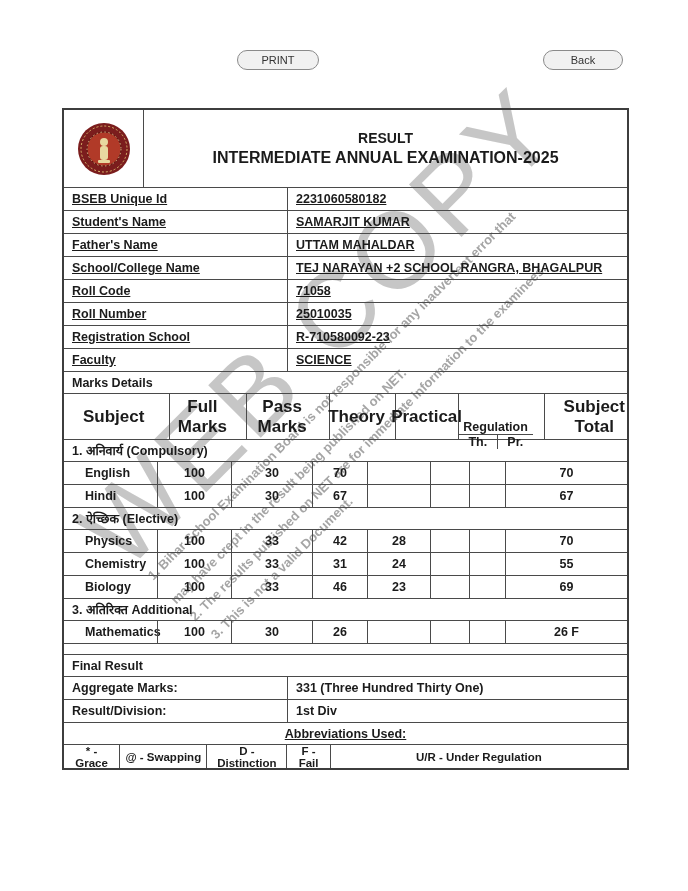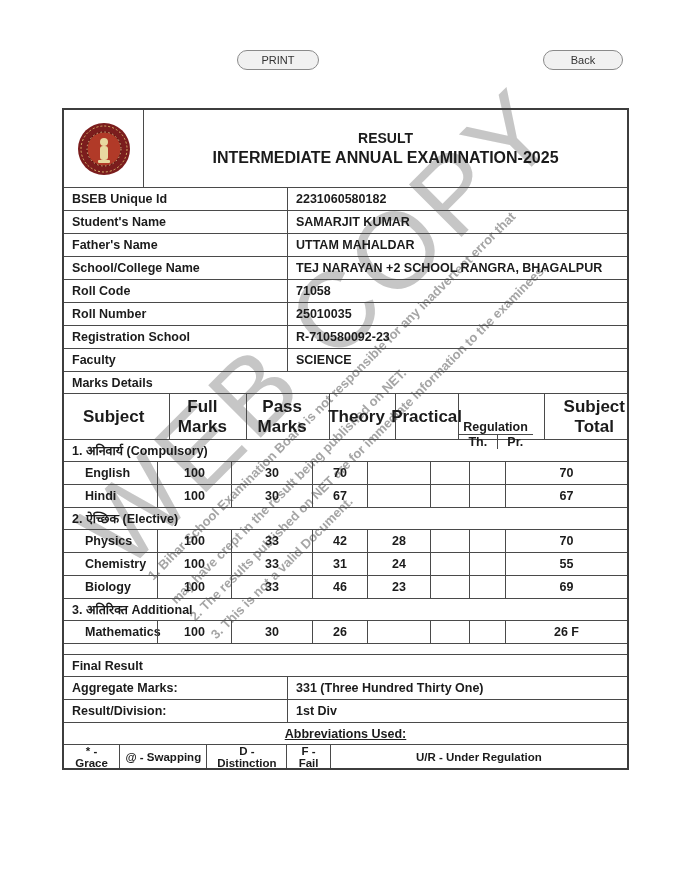--- a/index.html
+++ b/index.html
@@ -42,21 +42,21 @@
   
   #head-row{height:77px;}
   #logo-cell{width:79px;display:flex;align-items:center;justify-content:center;}
   #head-text{flex:1;border-left:1px solid var(--bc);display:flex;flex-direction:column;
     align-items:center;justify-content:center;gap:3px;text-align:center;}
   #org-line{font-size:12px;font-weight:700;}
   #result-line{font-size:14px;font-weight:700;}
   #exam-line{font-size:16px;font-weight:700;}
 
   
-  .detail-row{height:23px;}
+  .detail-row{height:23px;text-decoration:underline;}
   .d-label{width:223px;}
   .d-value{flex:1;border-left:1px solid var(--bc);}
 
   
   .full-row{height:22px;}
   .full-cell{flex:1;}
 
   
   #marks-head{height:46px;}
   .mh{justify-content:center;text-align:center;padding:0 2px;font-size:17px;margin-left:11px;}

